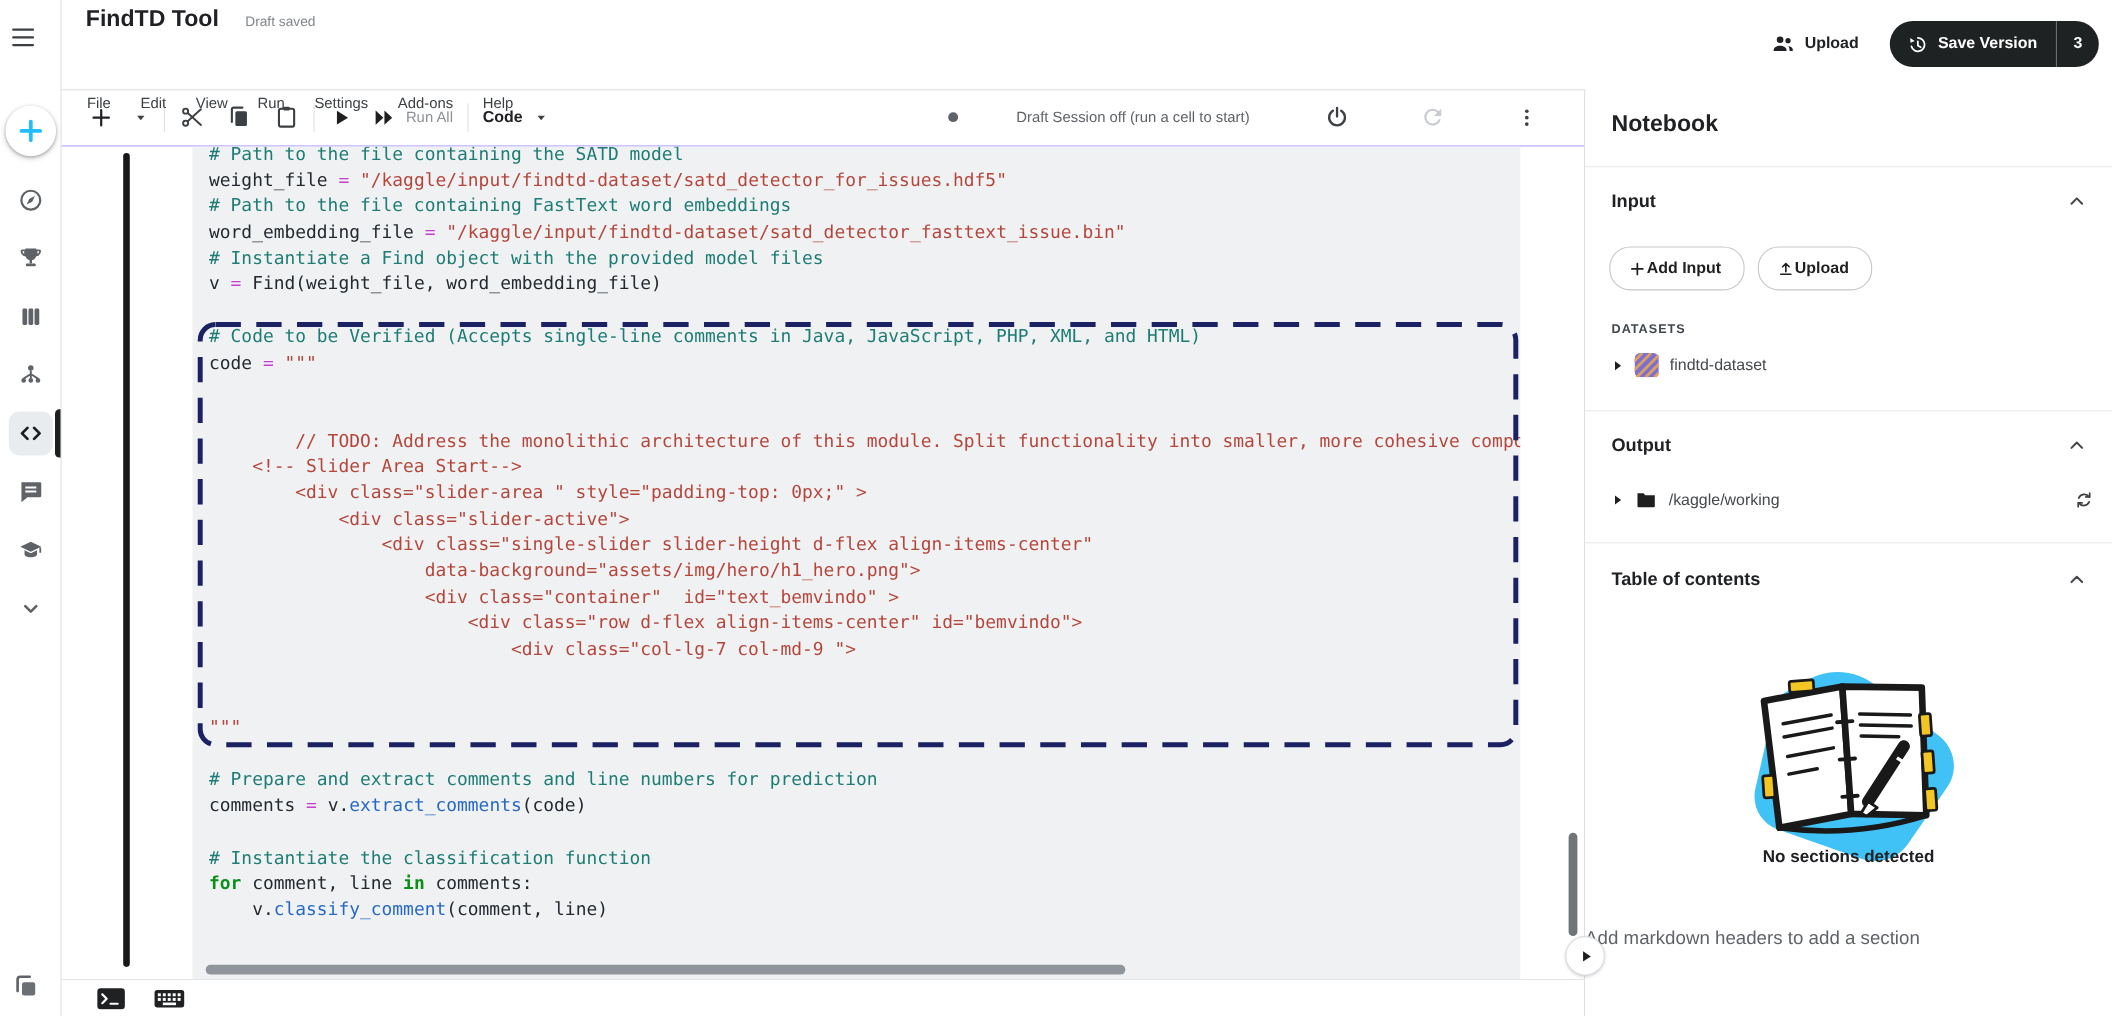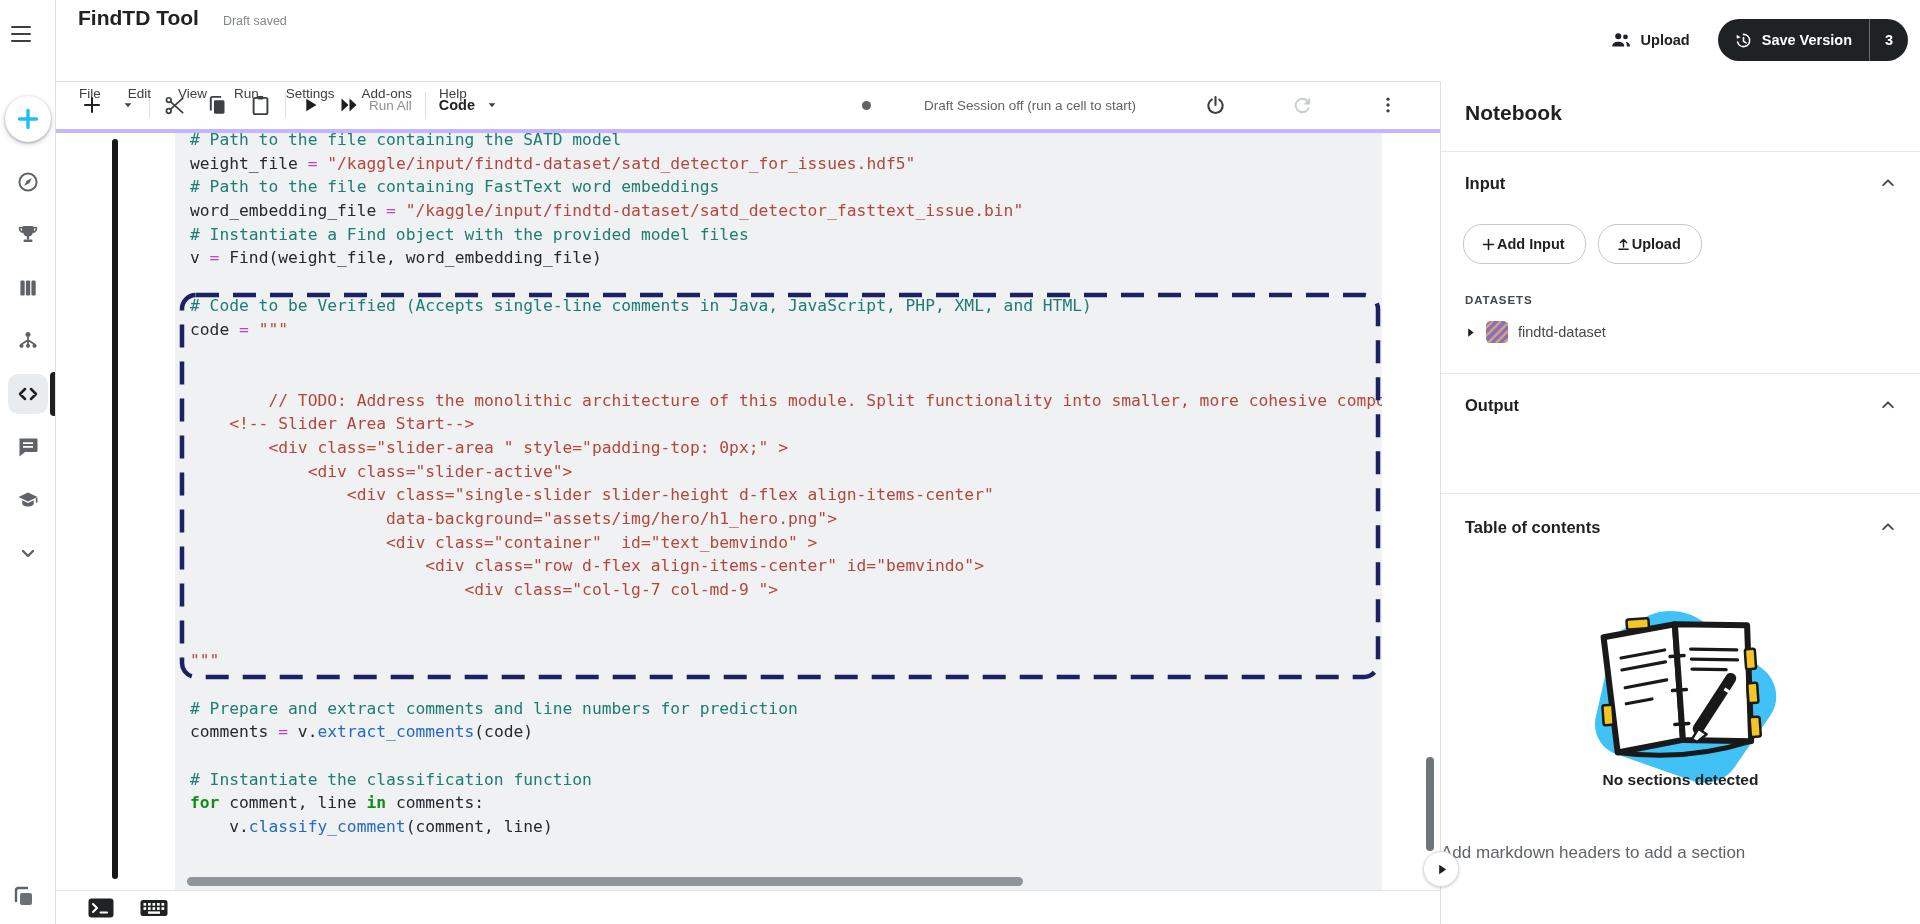--- a/index.html
+++ b/index.html
@@ -23,21 +23,21 @@
   .nb-title{font-size:21px;font-weight:600;color:#202124;}
   .draft-status{font-size:12.5px;color:#82878c;}
   .menubar{position:absolute;left:24px;top:46px;display:flex;gap:27px;font-size:13.5px;color:#3c4043;}
   .menubar span{cursor:pointer;margin-top:40px;}
   .top-actions{position:absolute;right:12px;top:19px;height:42px;display:flex;align-items:center;gap:28px;}
   .share{display:flex;align-items:center;gap:9px;font-weight:700;font-size:14.5px;color:#202124;cursor:pointer;}
   .save-btn{height:42px;border-radius:22px;background:#1f2223;color:#fff;display:flex;align-items:center;cursor:pointer;overflow:hidden;}
   .save-main{display:flex;align-items:center;gap:9px;padding:0 17px 0 16px;font-weight:700;font-size:14.5px;}
   .save-count{width:38px;text-align:center;font-weight:700;font-size:14.5px;border-left:1px solid rgba(255,255,255,.35);line-height:42px;}
   
-  .toolbar{position:absolute;left:55px;top:81px;width:1385px;height:52px;background:#fff;border-bottom:4px solid #c4b5fd;
+  .toolbar{position:absolute;left:55px;top:81px;width:1385px;height:52px;background:#fff;border-bottom:1px solid #c4b5fd;
            display:flex;align-items:center;padding-left:25px;box-sizing:border-box;z-index:4;}
   .tb-btn{display:flex;align-items:center;justify-content:center;cursor:pointer;}
   .tb-sep{width:1px;height:26px;background:#dde1e4;margin:0 13px;} .gap16{margin-right:16px;} .gap20{margin-right:20px;}
   .run-all-label{color:#8d9196;font-size:13.5px;margin-left:8px;cursor:pointer;}
   .code-label{font-weight:700;font-size:14.5px;color:#202124;margin-right:9px;cursor:pointer;}
   .session{margin-left:auto;display:flex;align-items:center;padding-right:42px;gap:42px;}
   .session-dot{width:9px;height:9px;border-radius:50%;background:#5f6368;margin-right:11px;}
   .session-text{font-size:13.5px;color:#5f6368;margin-right:26px;}
   .session .tb-btn{margin-left:22px;}
   
@@ -386,20 +386,41 @@
       </span>
       <span>findtd-dataset</span>
     </div>
     <div class="panel-div" style="top:292px;"></div>
 
     <div class="sec-hdr" style="top:314px;">
       <span>Output</span>
       <span>
         <svg width="20" height="20" viewBox="0 0 24 24">
             <path d="M6.2 14.6l5.8-5.8 5.8 5.8" stroke="#44474a" stroke-width="2.2" fill="none" stroke-linecap="round" stroke-linejoin="round"></path>
+          </svg>
+      </span>
+    </div>
+    <div class="tree-row" style="top:363px;">
+      <span>
+        <svg width="11" height="13" viewBox="0 0 12 14">
+            <path d="M3.5 2.5l6 4.5-6 4.5z" fill="#1f1f1f"></path>
+          </svg>
+      </span>
+      <span>
+        <svg width="21" height="21" viewBox="0 0 24 24">
+            <path d="M3 5h6.2l2 2H21a0 0 0 0 1 0 0v11.5a1 1 0 0 1-1 1H4a1 1 0 0 1-1-1z" fill="#1f1f1f"></path>
+          </svg>
+      </span>
+      <span class="grow">/kaggle/working</span>
+      <span>
+        <svg width="19" height="19" viewBox="0 0 24 24" fill="none" stroke="#3c4043" stroke-width="2" stroke-linecap="round">
+            <path d="M18 8.4A7 7 0 0 0 6 9.8"></path>
+            <path d="M18.6 4.2v4.4h-4.4"></path>
+            <path d="M6 15.6a7 7 0 0 0 12-1.4"></path>
+            <path d="M5.4 19.8v-4.4h4.4"></path>
           </svg>
       </span>
     </div>
     <div class="panel-div" style="top:412px;"></div>
 
     <div class="sec-hdr" style="top:436px;">
       <span>Table of contents</span>
       <span>
         <svg width="20" height="20" viewBox="0 0 24 24">
             <path d="M6.2 14.6l5.8-5.8 5.8 5.8" stroke="#44474a" stroke-width="2.2" fill="none" stroke-linecap="round" stroke-linejoin="round"></path>

